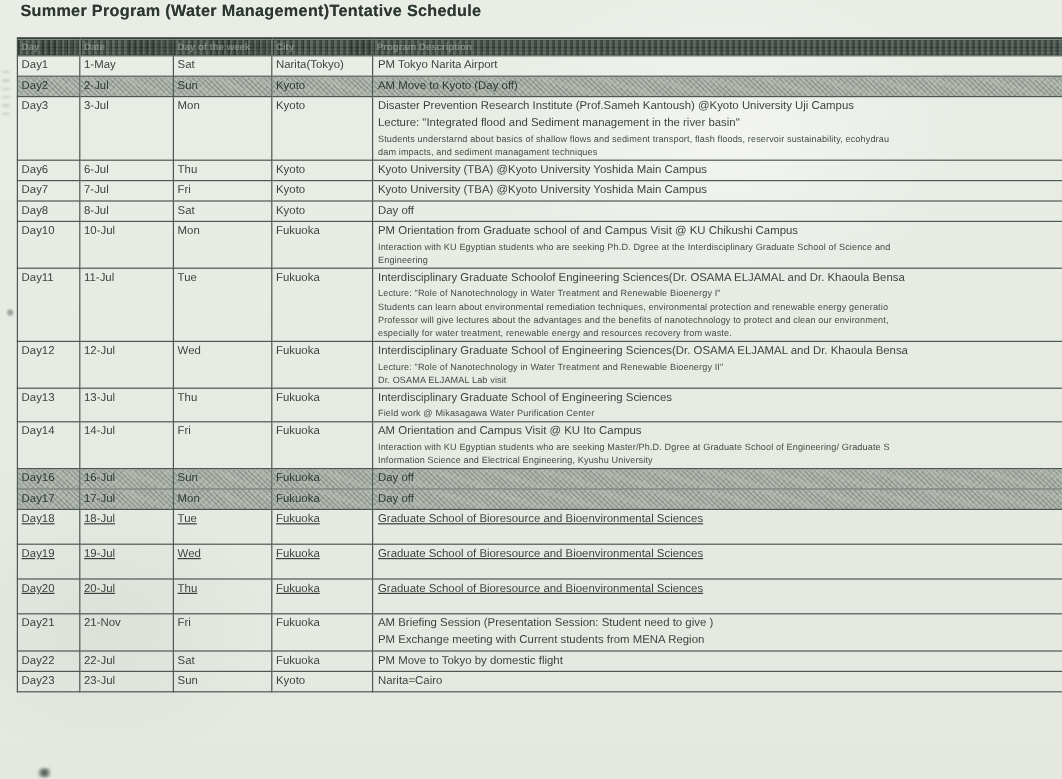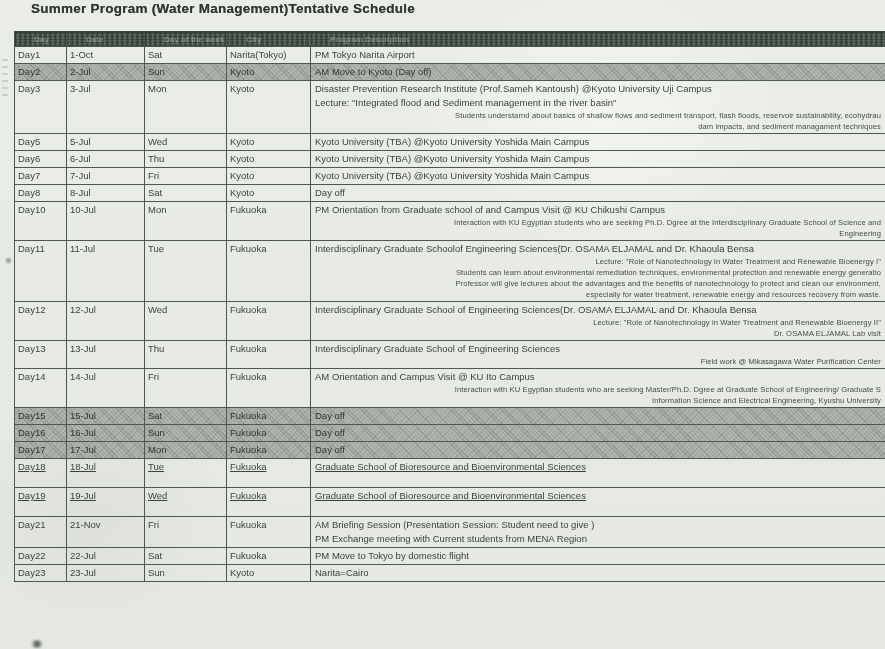--- a/index.html
+++ b/index.html
@@ -10,53 +10,53 @@
     color:#39433d;
   }
   .paper{
     position:relative;width:885px;height:649px;
     background:
       radial-gradient(ellipse 340px 220px at 68% 18%, rgba(255,255,255,0.45), rgba(255,255,255,0) 60%),
       radial-gradient(ellipse 200px 160px at 10% 80%, rgba(190,198,190,0.25), rgba(190,198,190,0) 70%),
       linear-gradient(#eaede6, #e5e8e1);
   }
   .title{
-    position:absolute;left:31px;top:1px;margin:0;
+    position:absolute;left:17px;top:1px;margin:0;
     font-size:13.5px;font-weight:bold;letter-spacing:0.25px;
     color:#2d3631;
     text-shadow:0 0 0.5px rgba(45,54,49,0.7);
   }
   table.sched{
     position:absolute;left:14px;top:31px;width:871px;
     border-collapse:collapse;table-layout:fixed;
     filter:blur(0.24px);
   }
   .sched th,.sched td{
     border:1px solid #4e5852;
     overflow:hidden;white-space:nowrap;
     text-align:left;
   }
   .sched th{
-    height:13px;padding:0 19px;
+    height:13px;padding:0 3px;
     font-size:8px;font-weight:bold;
     color:rgba(215,225,215,0.4);
     background-color:#4d5750;
     background-image:
       repeating-linear-gradient(90deg, rgba(20,28,24,0.55) 0 1px, rgba(120,130,122,0.35) 1px 3px, rgba(55,65,58,0.5) 3px 5px),
       repeating-linear-gradient(0deg, rgba(30,38,33,0.45) 0 1px, rgba(110,120,112,0.3) 1px 3px);
     border-top:2px solid #39433d;
   }
   .sched td{
     padding:1px 3px;vertical-align:top;
     font-size:9.5px;line-height:13px;
     color:#39433d;
   }
   .sched td.program{padding:1px 4px;}
   .pline{font-size:9.5px;line-height:14px;}
-  .pline.sm{font-size:7.6px;line-height:11px;letter-spacing:0.1px;color:#434d46;text-align:right;}
+  .pline.sm{font-size:7.6px;line-height:11px;letter-spacing:0.1px;color:#434d46;}
   tr.shaded td{
     background-color:#b3b8b0;
     background-image:
       repeating-linear-gradient(45deg, rgba(85,95,88,0.4) 0 1px, rgba(175,182,173,0.35) 1px 3px),
       repeating-linear-gradient(-45deg, rgba(115,125,117,0.3) 0 1px, rgba(200,206,198,0.3) 1px 4px);
     color:#2e3833;
   }
   tr.tall td{height:26px;text-decoration:underline;}
   .smudge-a{
     position:absolute;left:30px;top:640px;width:14px;height:8px;
@@ -93,21 +93,21 @@
           <th>Day</th>
           <th>Date</th>
           <th>Day of the week</th>
           <th>City</th>
           <th>Program Description</th>
         </tr>
     </thead>
     <tbody>
         <tr>
           <td>Day1</td>
-          <td>1-Oct</td>
+          <td>1-May</td>
           <td>Sat</td>
           <td>Narita(Tokyo)</td>
           <td class="program">
             <div class="pline">PM Tokyo Narita Airport</div>
           </td>
         </tr>
         <tr class="shaded">
           <td>Day2</td>
           <td>2-Jul</td>
           <td>Sun</td>
@@ -119,29 +119,20 @@
         <tr>
           <td>Day3</td>
           <td>3-Jul</td>
           <td>Mon</td>
           <td>Kyoto</td>
           <td class="program">
             <div class="pline">Disaster Prevention Research Institute (Prof.Sameh Kantoush) @Kyoto University Uji Campus</div>
             <div class="pline">Lecture: "Integrated flood and Sediment management in the river basin"</div>
             <div class="pline sm">Students understarnd about basics of shallow flows and sediment transport, flash floods, reservoir sustainability, ecohydrau</div>
             <div class="pline sm">dam impacts, and sediment managament techniques</div>
-          </td>
-        </tr>
-        <tr>
-          <td>Day5</td>
-          <td>5-Jul</td>
-          <td>Wed</td>
-          <td>Kyoto</td>
-          <td class="program">
-            <div class="pline">Kyoto University (TBA) @Kyoto University Yoshida Main Campus</div>
           </td>
         </tr>
         <tr>
           <td>Day6</td>
           <td>6-Jul</td>
           <td>Thu</td>
           <td>Kyoto</td>
           <td class="program">
             <div class="pline">Kyoto University (TBA) @Kyoto University Yoshida Main Campus</div>
           </td>
@@ -214,29 +205,20 @@
           <td>14-Jul</td>
           <td>Fri</td>
           <td>Fukuoka</td>
           <td class="program">
             <div class="pline">AM Orientation and Campus Visit @ KU Ito Campus</div>
             <div class="pline sm">Interaction with KU Egyptian students who are seeking Master/Ph.D. Dgree at Graduate School of Engineering/ Graduate S</div>
             <div class="pline sm">Information Science and Electrical Engineering, Kyushu University</div>
           </td>
         </tr>
         <tr class="shaded">
-          <td>Day15</td>
-          <td>15-Jul</td>
-          <td>Sat</td>
-          <td>Fukuoka</td>
-          <td class="program">
-            <div class="pline">Day off</div>
-          </td>
-        </tr>
-        <tr class="shaded">
           <td>Day16</td>
           <td>16-Jul</td>
           <td>Sun</td>
           <td>Fukuoka</td>
           <td class="program">
             <div class="pline">Day off</div>
           </td>
         </tr>
         <tr class="shaded">
           <td>Day17</td>
@@ -258,20 +240,29 @@
         </tr>
         <tr class="tall">
           <td>Day19</td>
           <td>19-Jul</td>
           <td>Wed</td>
           <td>Fukuoka</td>
           <td class="program">
             <div class="pline">Graduate School of Bioresource and Bioenvironmental Sciences</div>
           </td>
         </tr>
+        <tr class="tall">
+          <td>Day20</td>
+          <td>20-Jul</td>
+          <td>Thu</td>
+          <td>Fukuoka</td>
+          <td class="program">
+            <div class="pline">Graduate School of Bioresource and Bioenvironmental Sciences</div>
+          </td>
+        </tr>
         <tr>
           <td>Day21</td>
           <td>21-Nov</td>
           <td>Fri</td>
           <td>Fukuoka</td>
           <td class="program">
             <div class="pline">AM Briefing Session (Presentation Session: Student need to give )</div>
             <div class="pline">PM Exchange meeting with Current students from MENA Region</div>
           </td>
         </tr>

